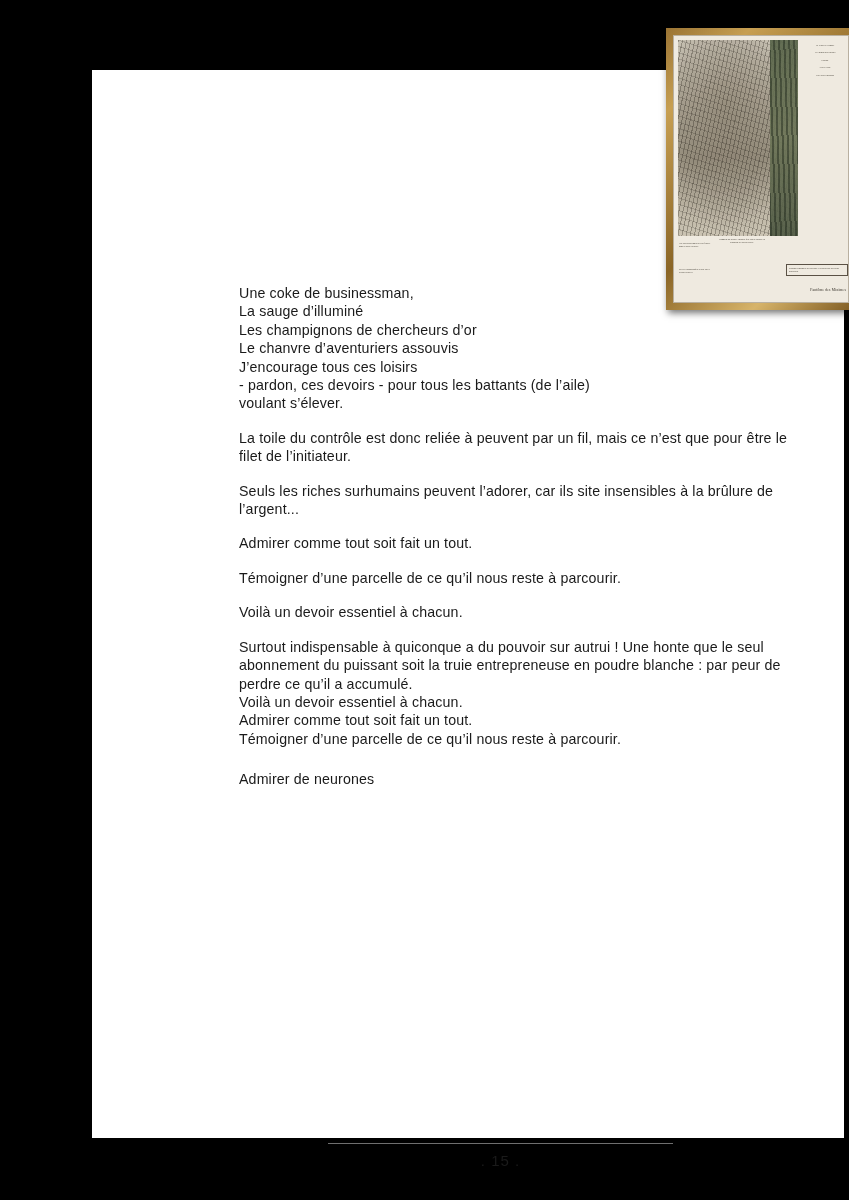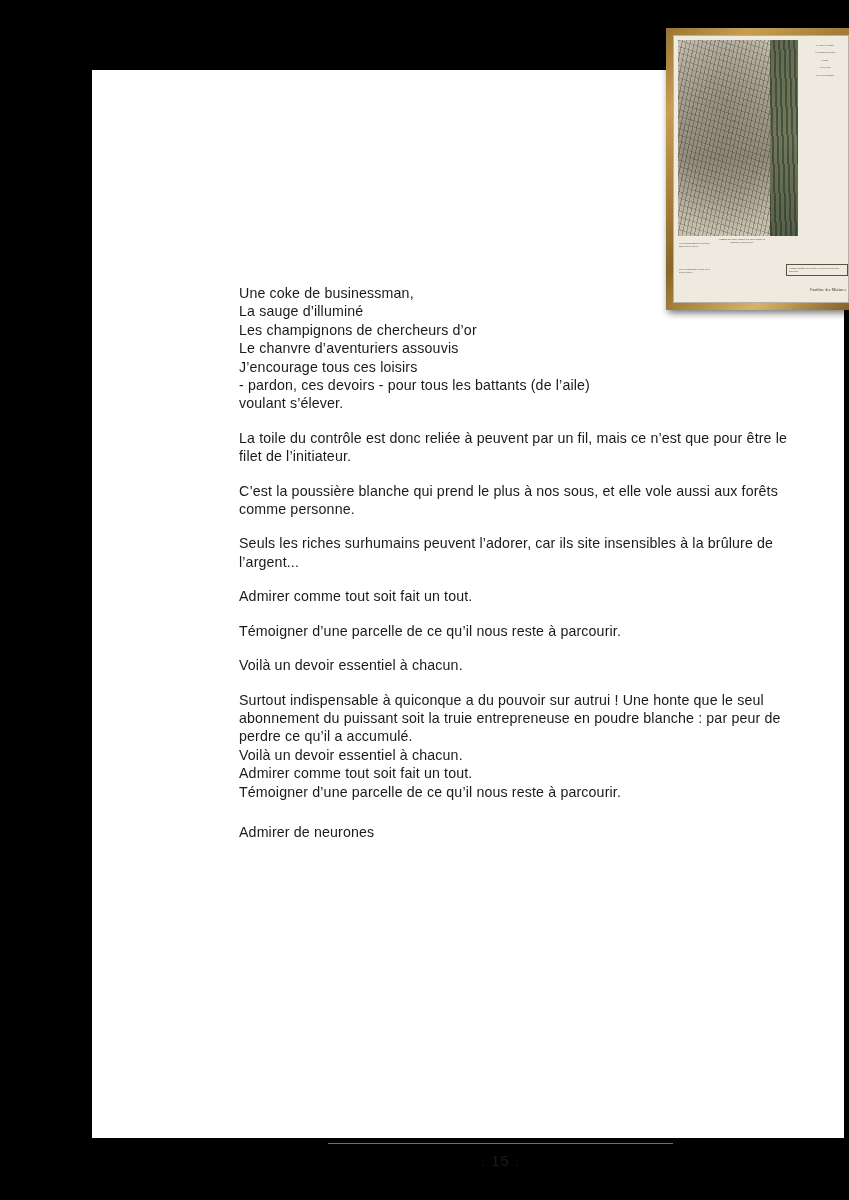--- a/index.html
+++ b/index.html
@@ -168,21 +168,20 @@
 
     <div id="text-block">
       <p class="para">Une coke de businessman,
 La sauge d’illuminé
 Les champignons de chercheurs d’or
 Le chanvre d’aventuriers assouvis
 J’encourage tous ces loisirs
 - pardon, ces devoirs - pour tous les battants (de l’aile)
 voulant s’élever.</p>
       <p class="para">La toile du contrôle est donc reliée à peuvent par un fil, mais ce n’est que pour être le filet de l’initiateur.</p>
-      <p class="para">C’est la poussière blanche qui prend le plus à nos sous, et elle vole aussi aux forêts comme personne.</p>
       <p class="para">Seuls les riches surhumains peuvent l’adorer, car ils site insensibles à la brûlure de l’argent...</p>
       <p class="para">Admirer comme tout soit fait un tout.</p>
       <p class="para">Témoigner d’une parcelle de ce qu’il nous reste à parcourir.</p>
       <p class="para">Voilà un devoir essentiel à chacun.</p>
       <p class="para">Surtout indispensable à quiconque a du pouvoir sur autrui ! Une honte que le seul abonnement du puissant soit la truie entrepreneuse en poudre blanche : par peur de perdre ce qu’il a accumulé.
 Voilà un devoir essentiel à chacun.
 Admirer comme tout soit fait un tout.
 Témoigner d’une parcelle de ce qu’il nous reste à parcourir.</p>
       <p class="signature">Admirer de neurones</p>
     </div>

